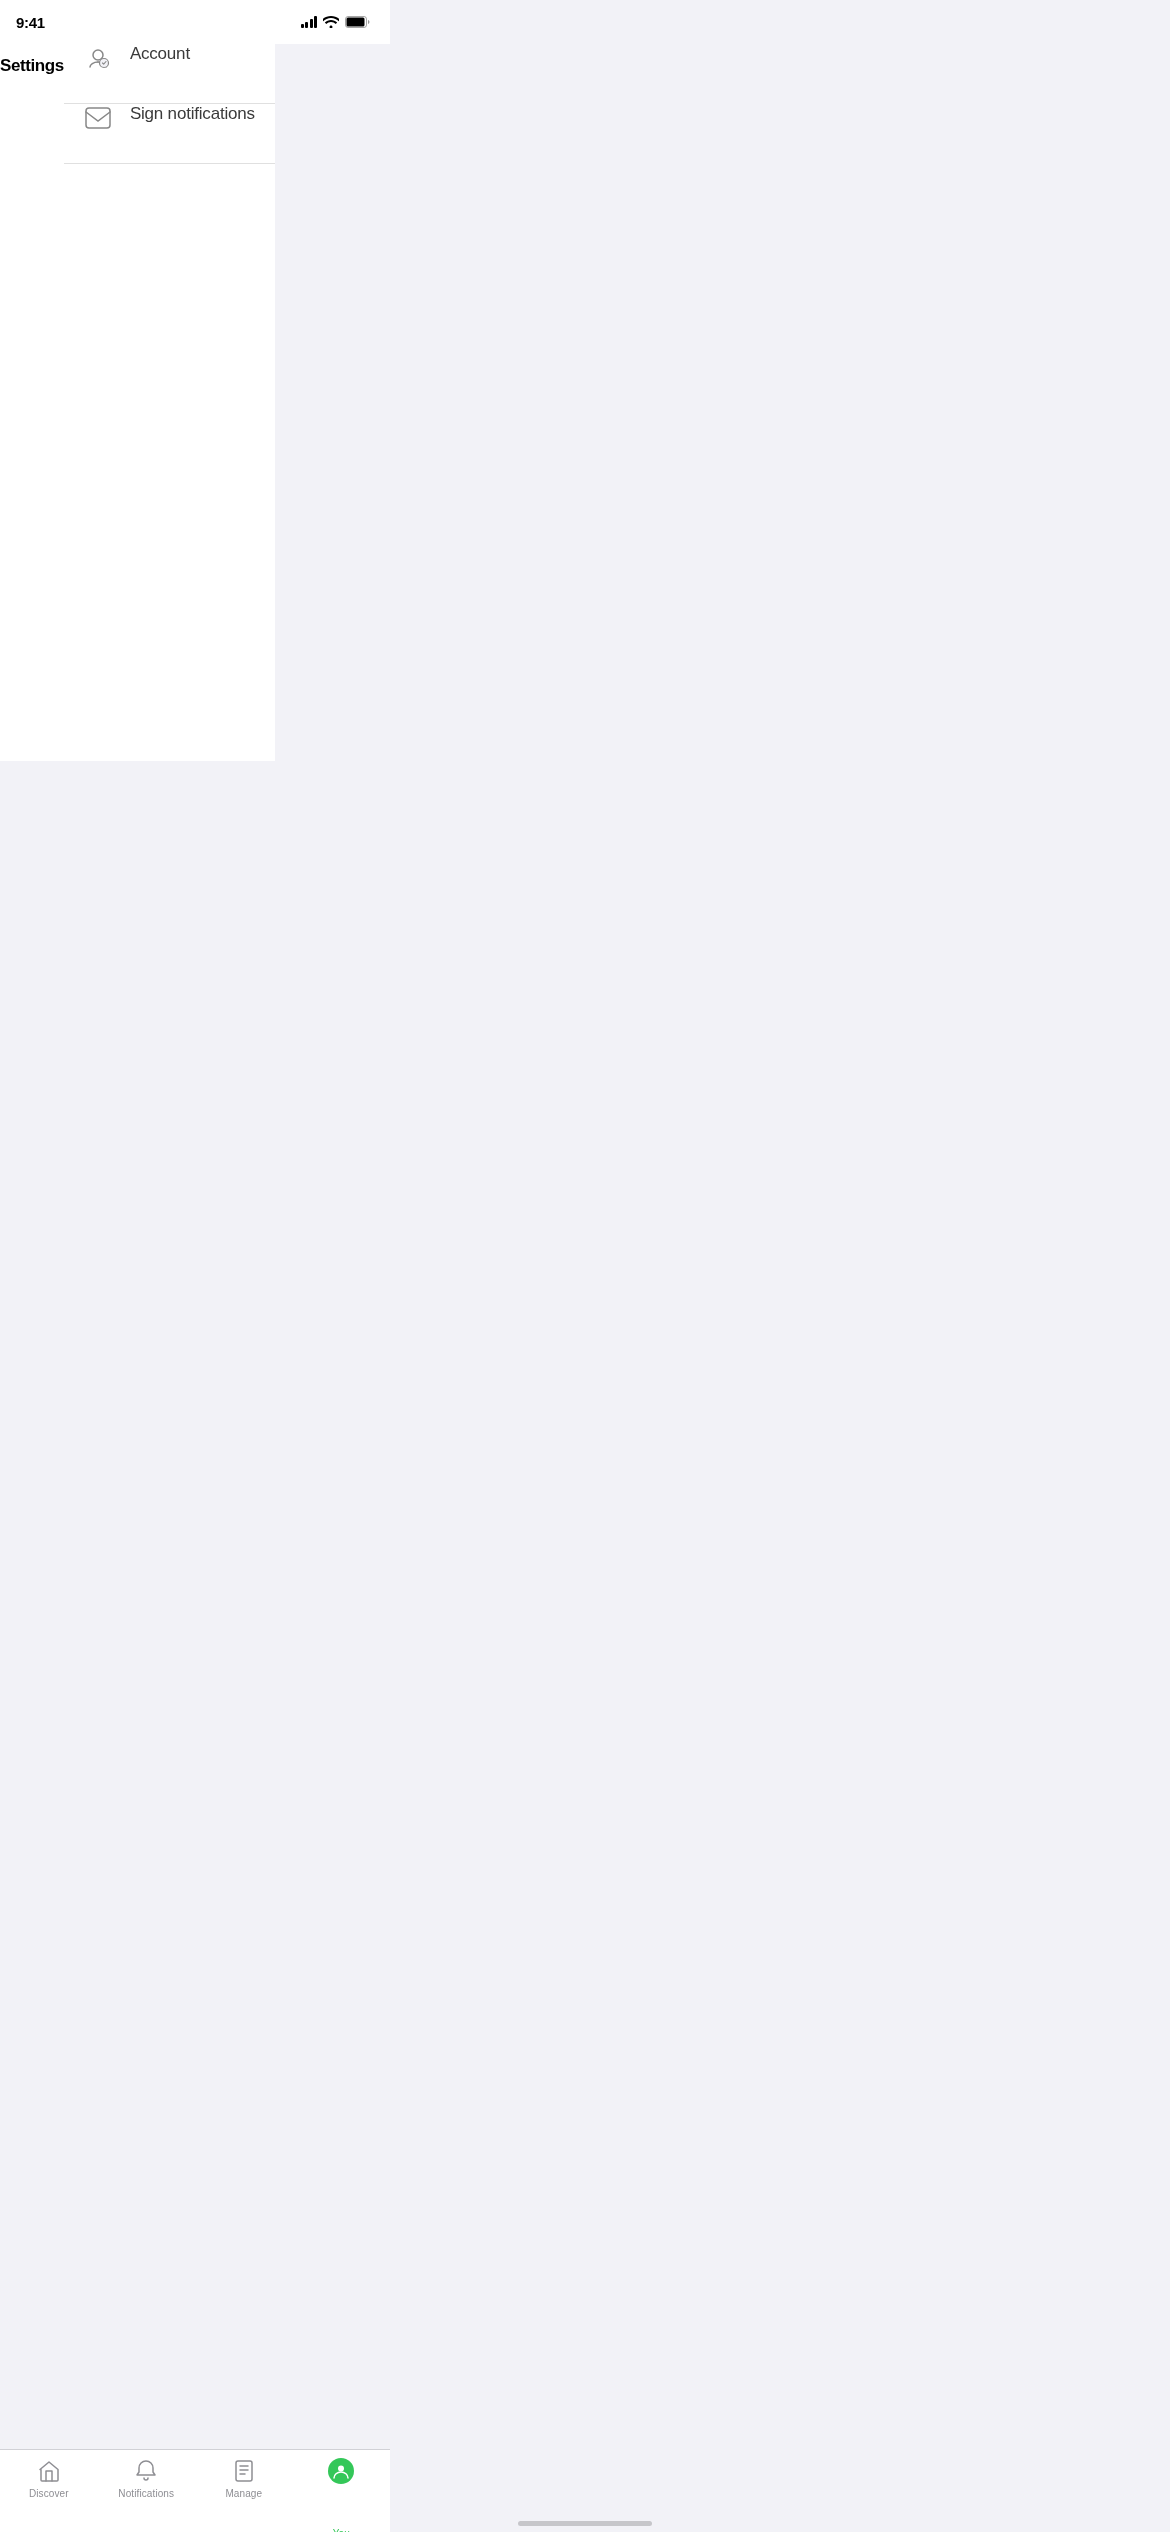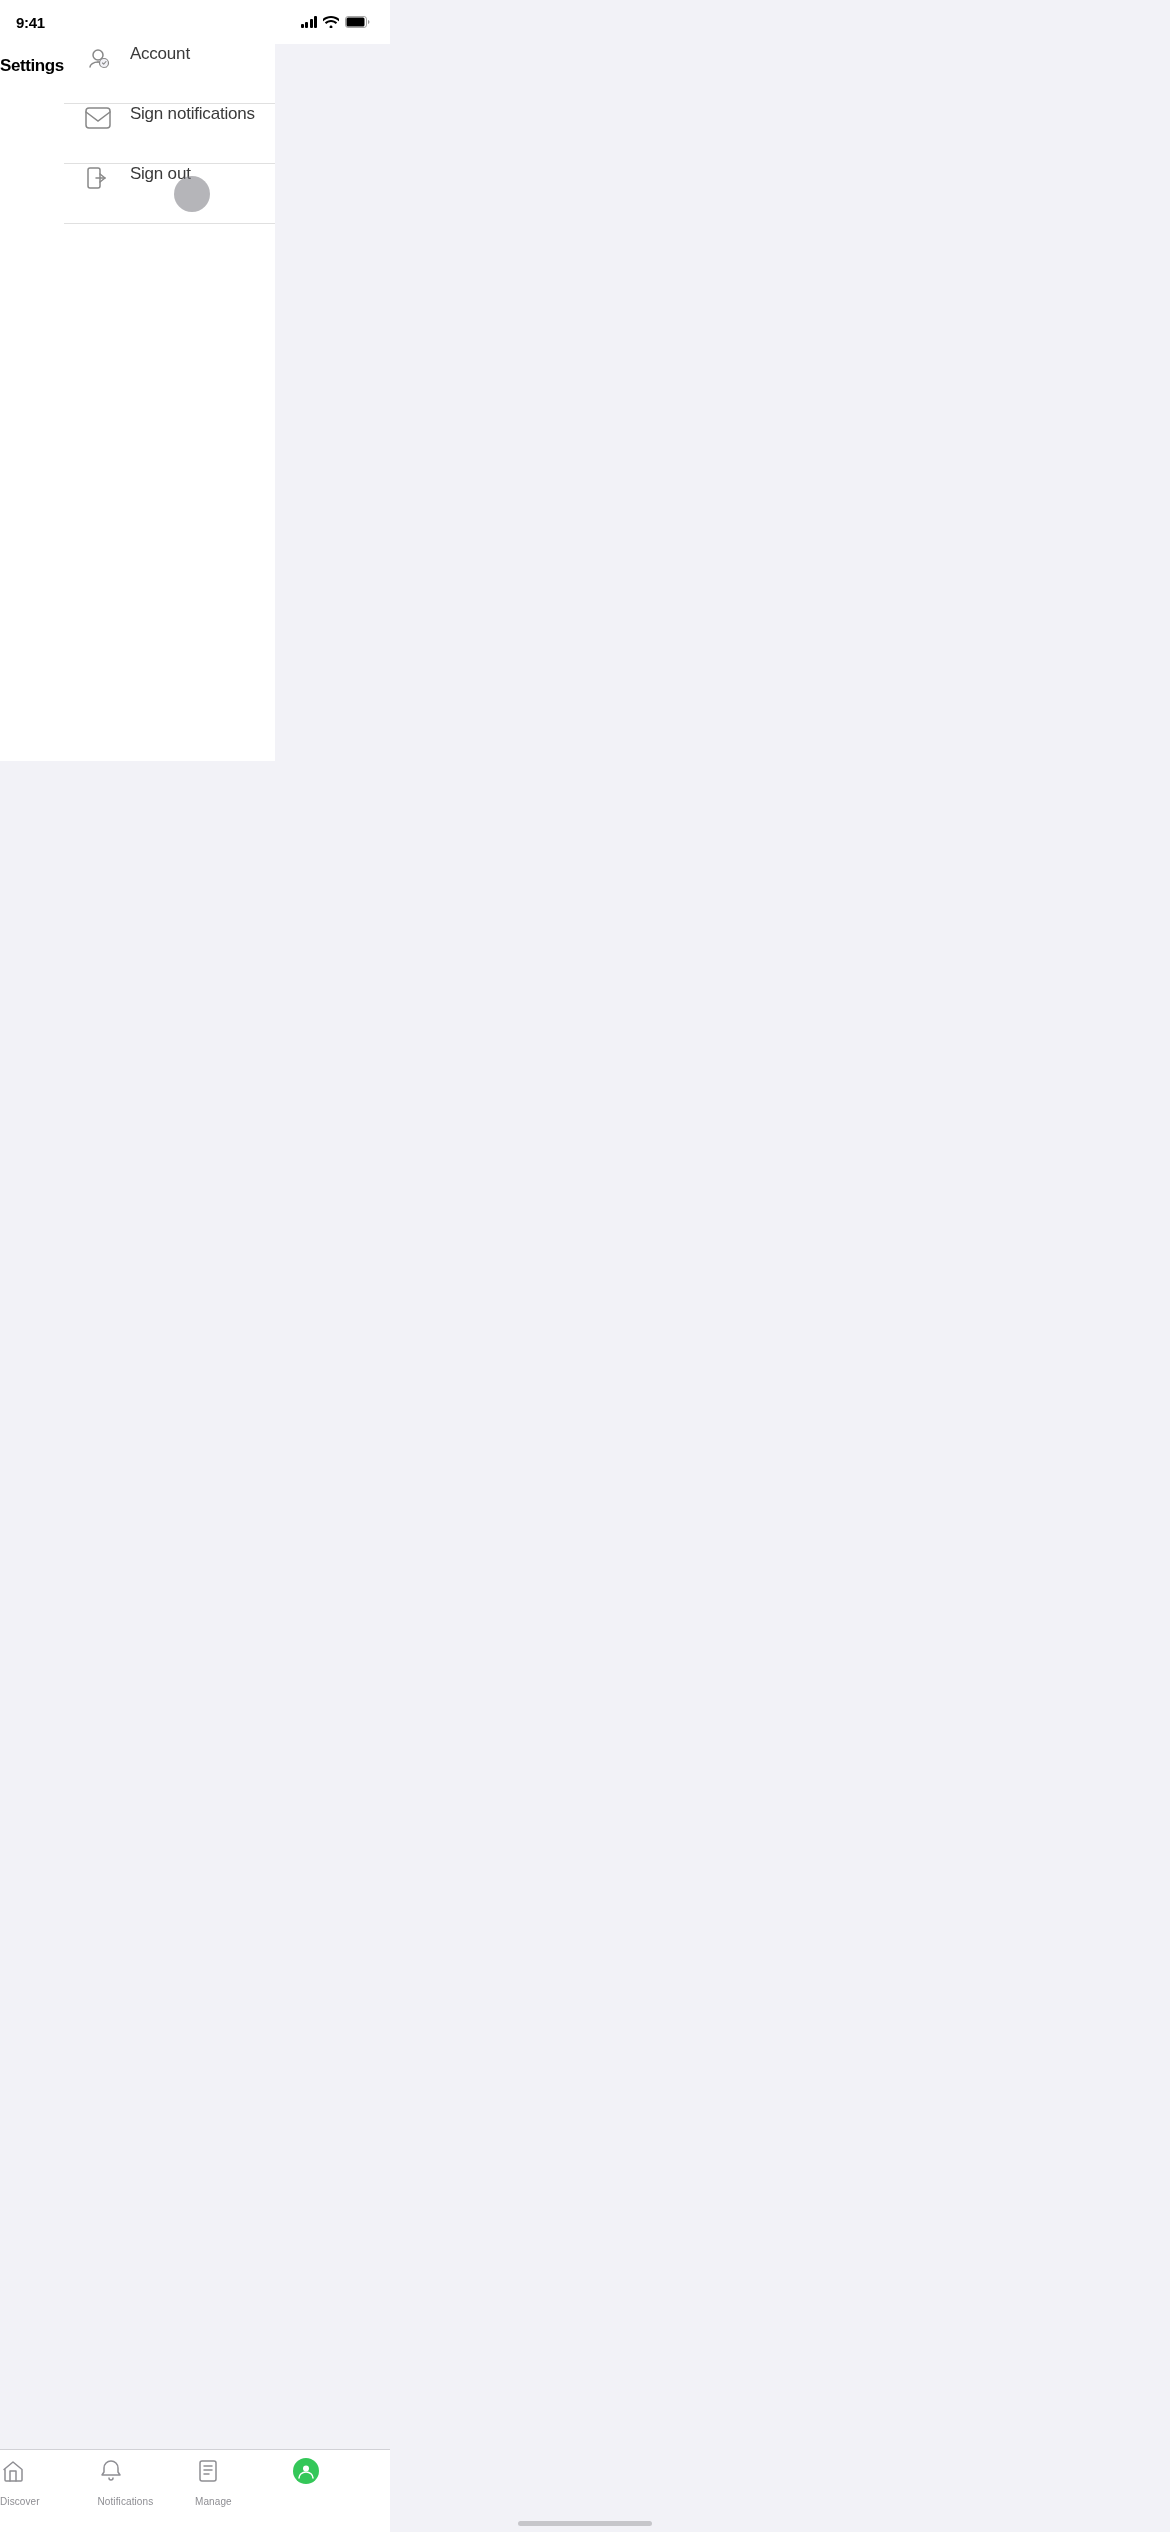--- a/index.html
+++ b/index.html
@@ -134,22 +134,22 @@
       align-items: flex-start;
       justify-content: space-around;
       padding-top: 8px;
       padding-bottom: 20px;
       height: 83px;
     }
 
     .tab-item {
       display: flex;
       flex-direction: column;
-      align-items: flex-start;
-      gap: 12px;
+      align-items: center;
+      gap: 4px;
       flex: 1;
       cursor: pointer;
     }
 
     .tab-icon {
       width: 26px;
       height: 26px;
       display: flex;
       align-items: center;
       justify-content: center;
@@ -254,31 +254,20 @@
       <div class="menu-icon">
         <svg width="26" height="22" viewBox="0 0 26 22" fill="none">
           <rect x="1" y="1" width="24" height="20" rx="3" stroke="#888" stroke-width="1.5" fill="none"></rect>
           <path d="M1 5l12 9 12-9" stroke="#888" stroke-width="1.5" stroke-linecap="round" fill="none"></path>
         </svg>
       </div>
       <span class="menu-label">Sign notifications</span>
     </div>
 
 
-    <div class="menu-item">
-      <div class="menu-icon">
-        <svg width="24" height="24" viewBox="0 0 24 24" fill="none">
-          <rect x="2" y="2" width="12" height="20" rx="2" stroke="#888" stroke-width="1.5" fill="none"></rect>
-          <path d="M14 8l5 4-5 4" stroke="#888" stroke-width="1.5" stroke-linecap="round" stroke-linejoin="round" fill="none"></path>
-          <path d="M10 12h9" stroke="#888" stroke-width="1.5" stroke-linecap="round" fill="none"></path>
-        </svg>
-      </div>
-      <span class="menu-label">Sign out</span>
-      <div class="touch-overlay"></div>
-    </div>
 
   </div>
 
   <div class="gray-area"></div>
 </div>
 
 <div class="tab-bar">
 
   <div class="tab-item">
     <div class="tab-icon">

